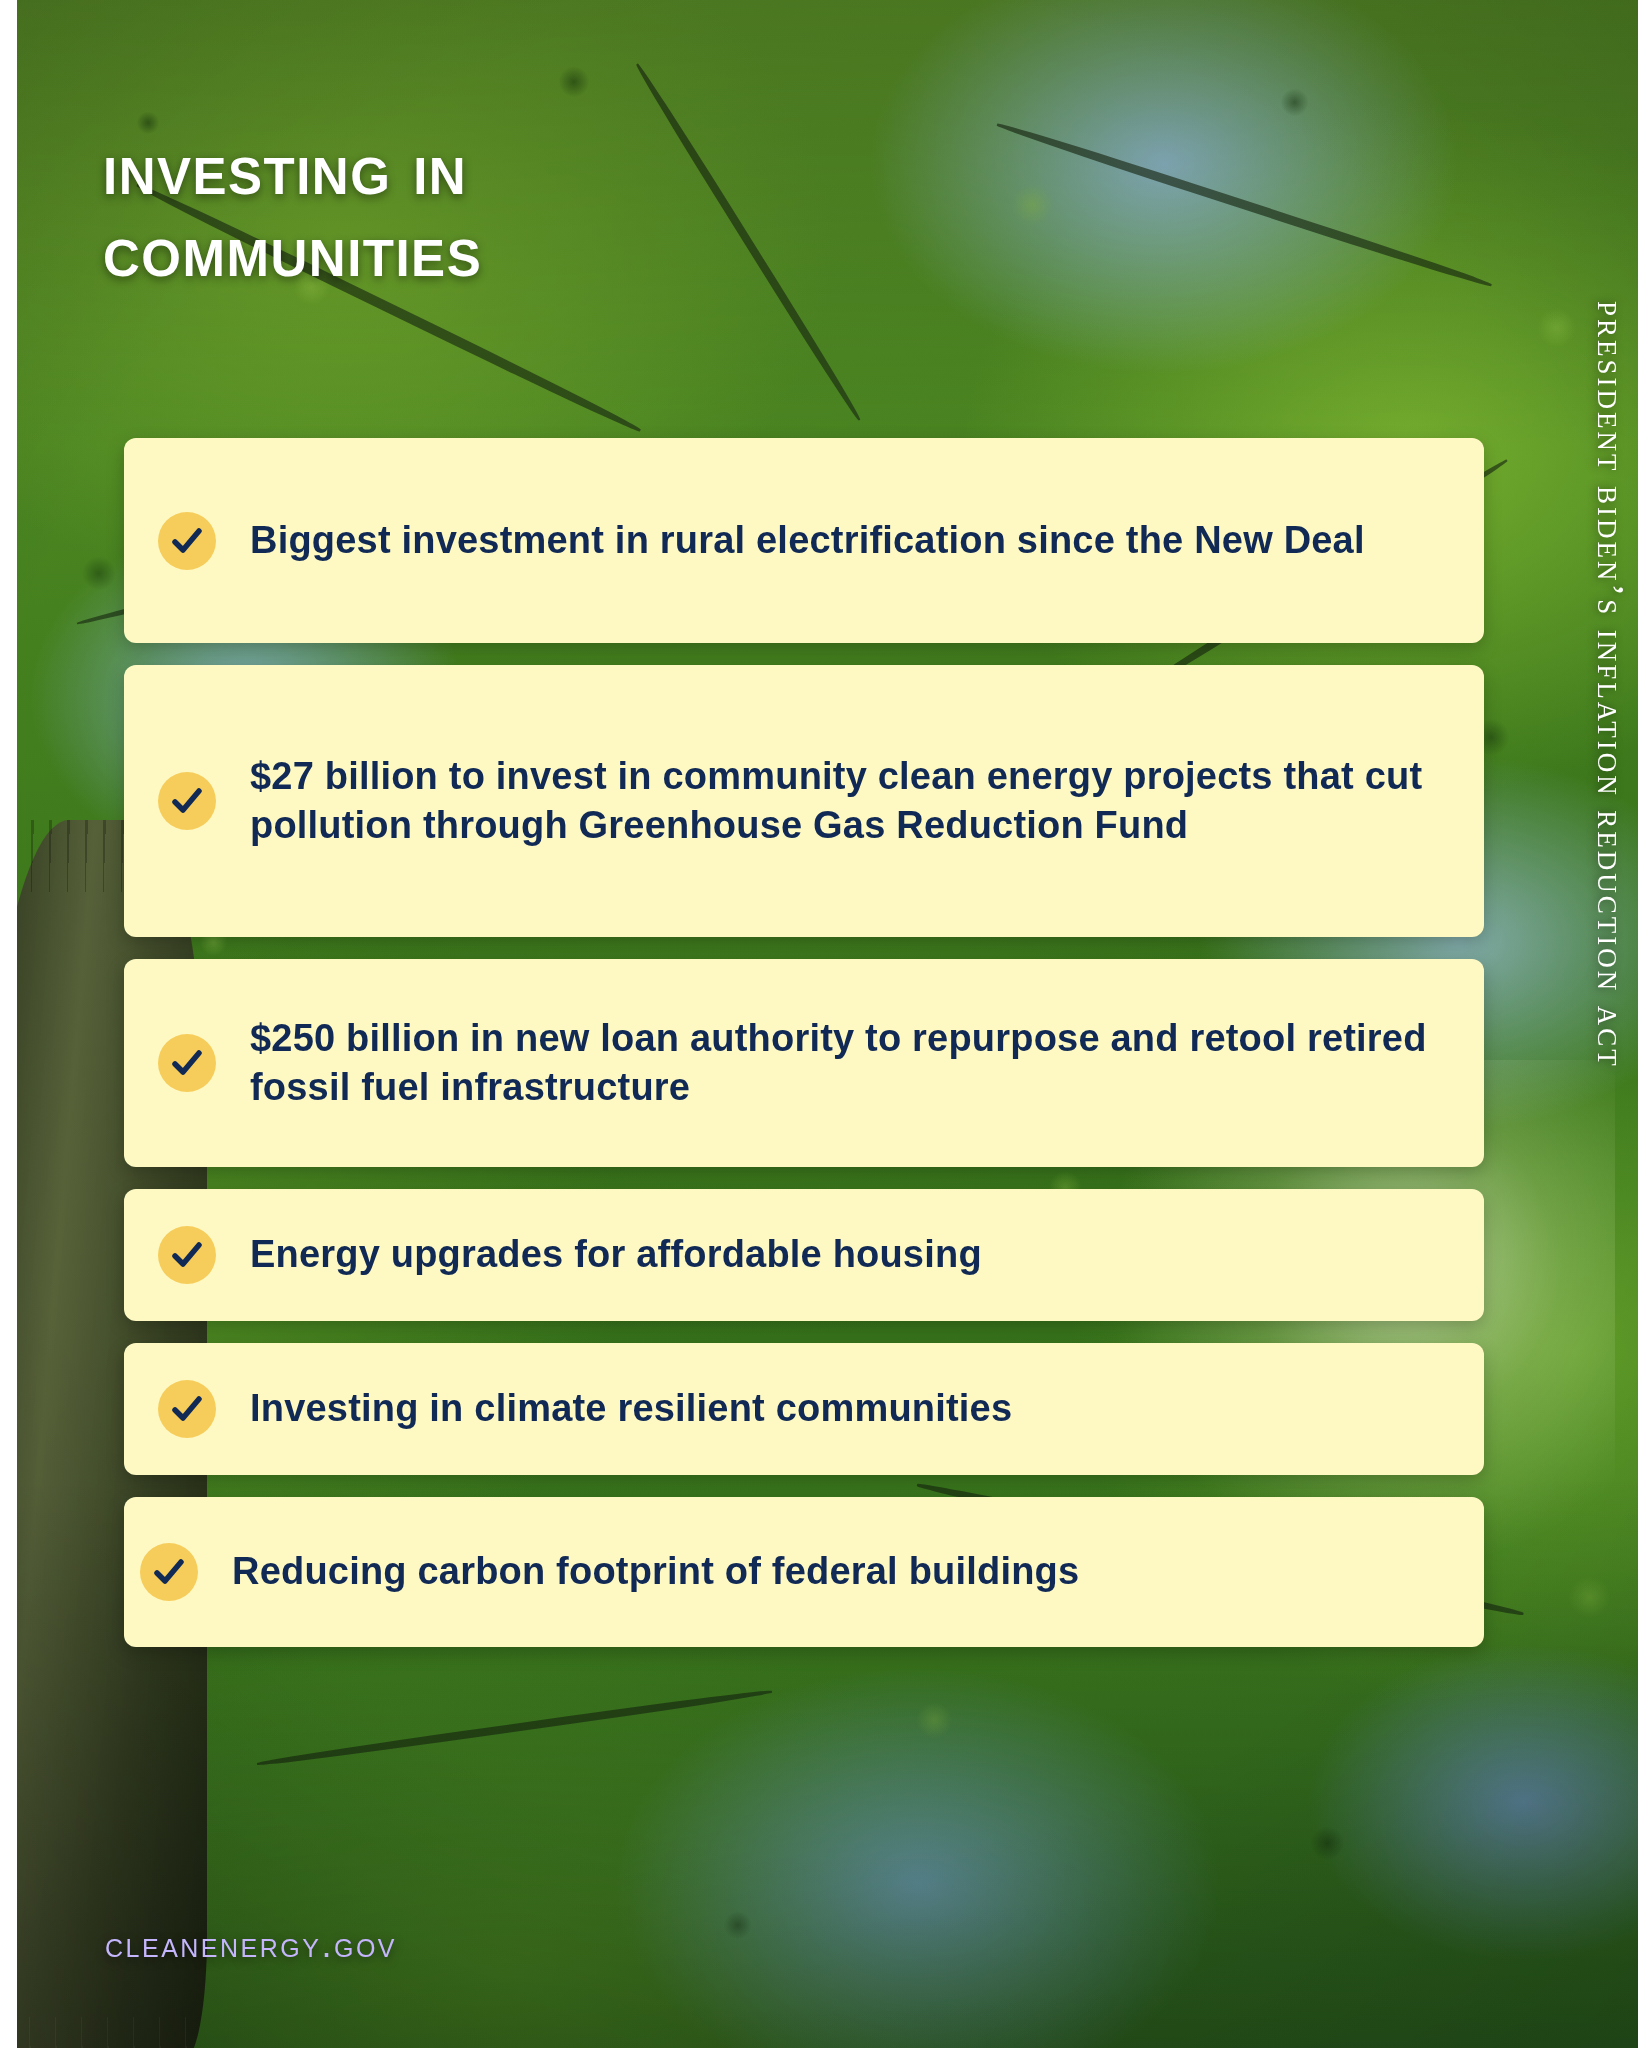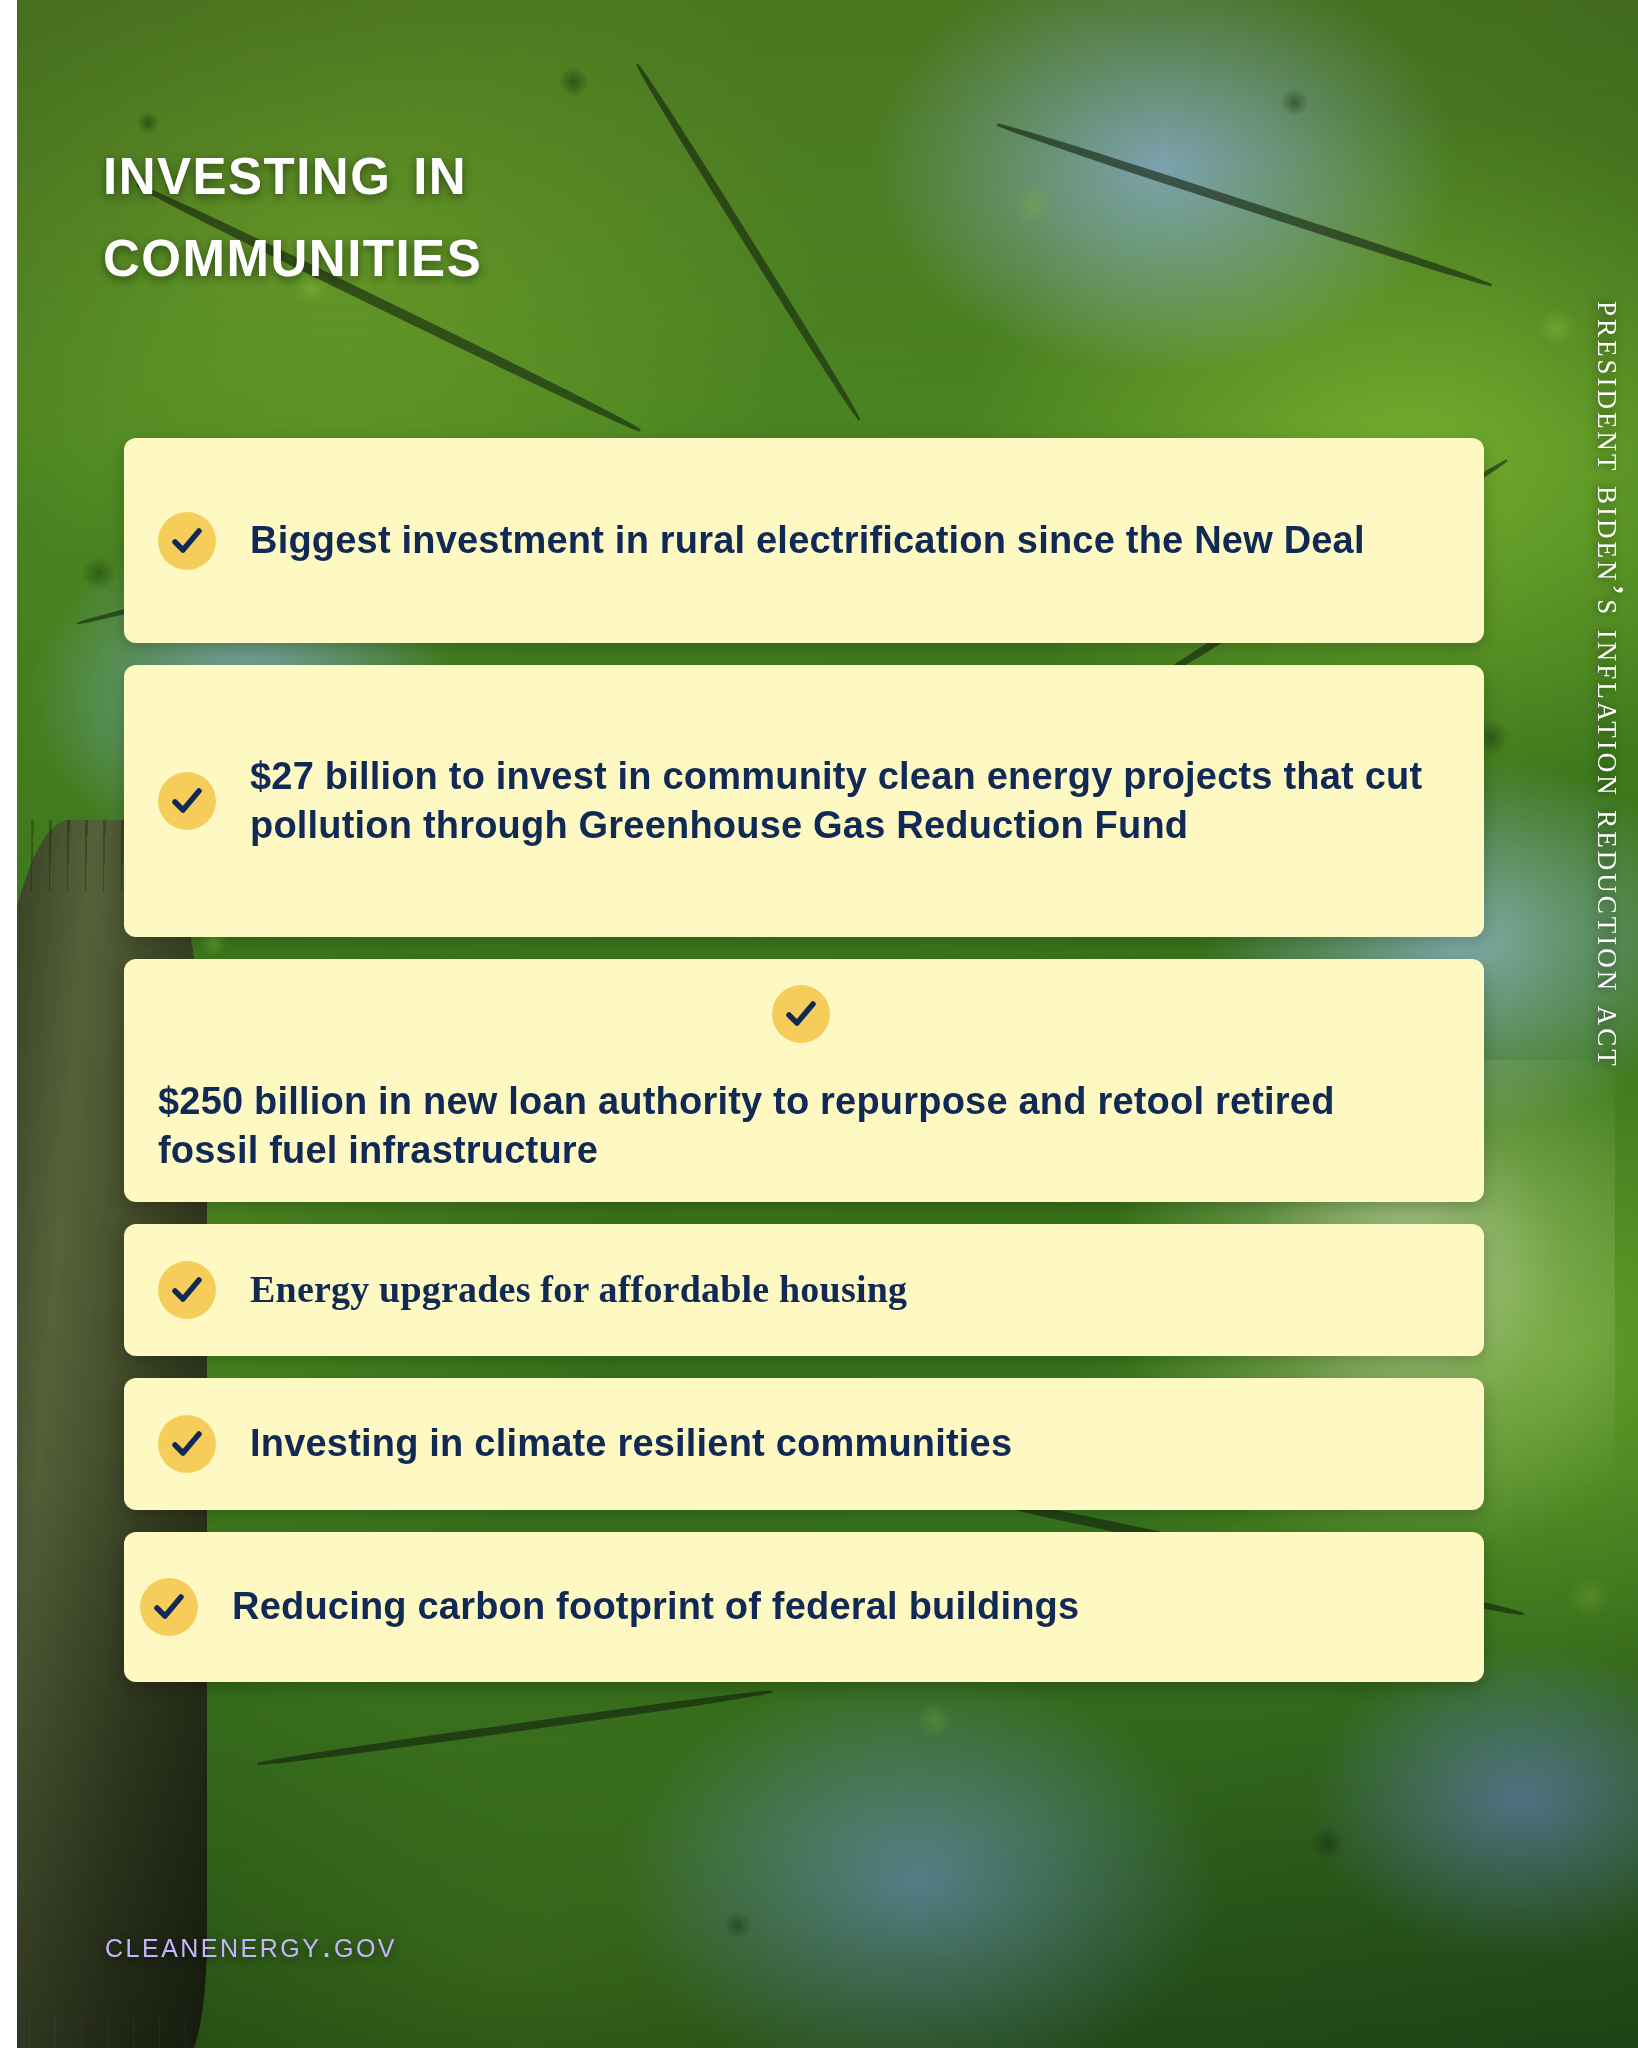--- a/index.html
+++ b/index.html
@@ -176,22 +176,22 @@
     background: #fef9c3;
     border-radius: 12px;
     display: flex;
     align-items: center;
     gap: 34px;
     padding: 26px 40px 26px 34px;
     box-shadow: 0 6px 18px rgba(0,0,0,0.22);
   }
   .card.h1 { min-height: 205px; }
   .card.h2 { min-height: 272px; }
-  .card.h3 { min-height: 208px; flex-direction: column; }
-  .card.h4 { min-height: 132px; font-family: Liberation Serif, serif; }
+  .card.h3 { min-height: 208px; }
+  .card.h4 { min-height: 132px; }
   .card.h5 { min-height: 132px; }
   .card.h6 { min-height: 150px; padding-left: 16px; }
 
   .check {
     flex: 0 0 auto;
     width: 58px;
     height: 58px;
     border-radius: 50%;
     background: #f6cd5b;
     display: flex;

